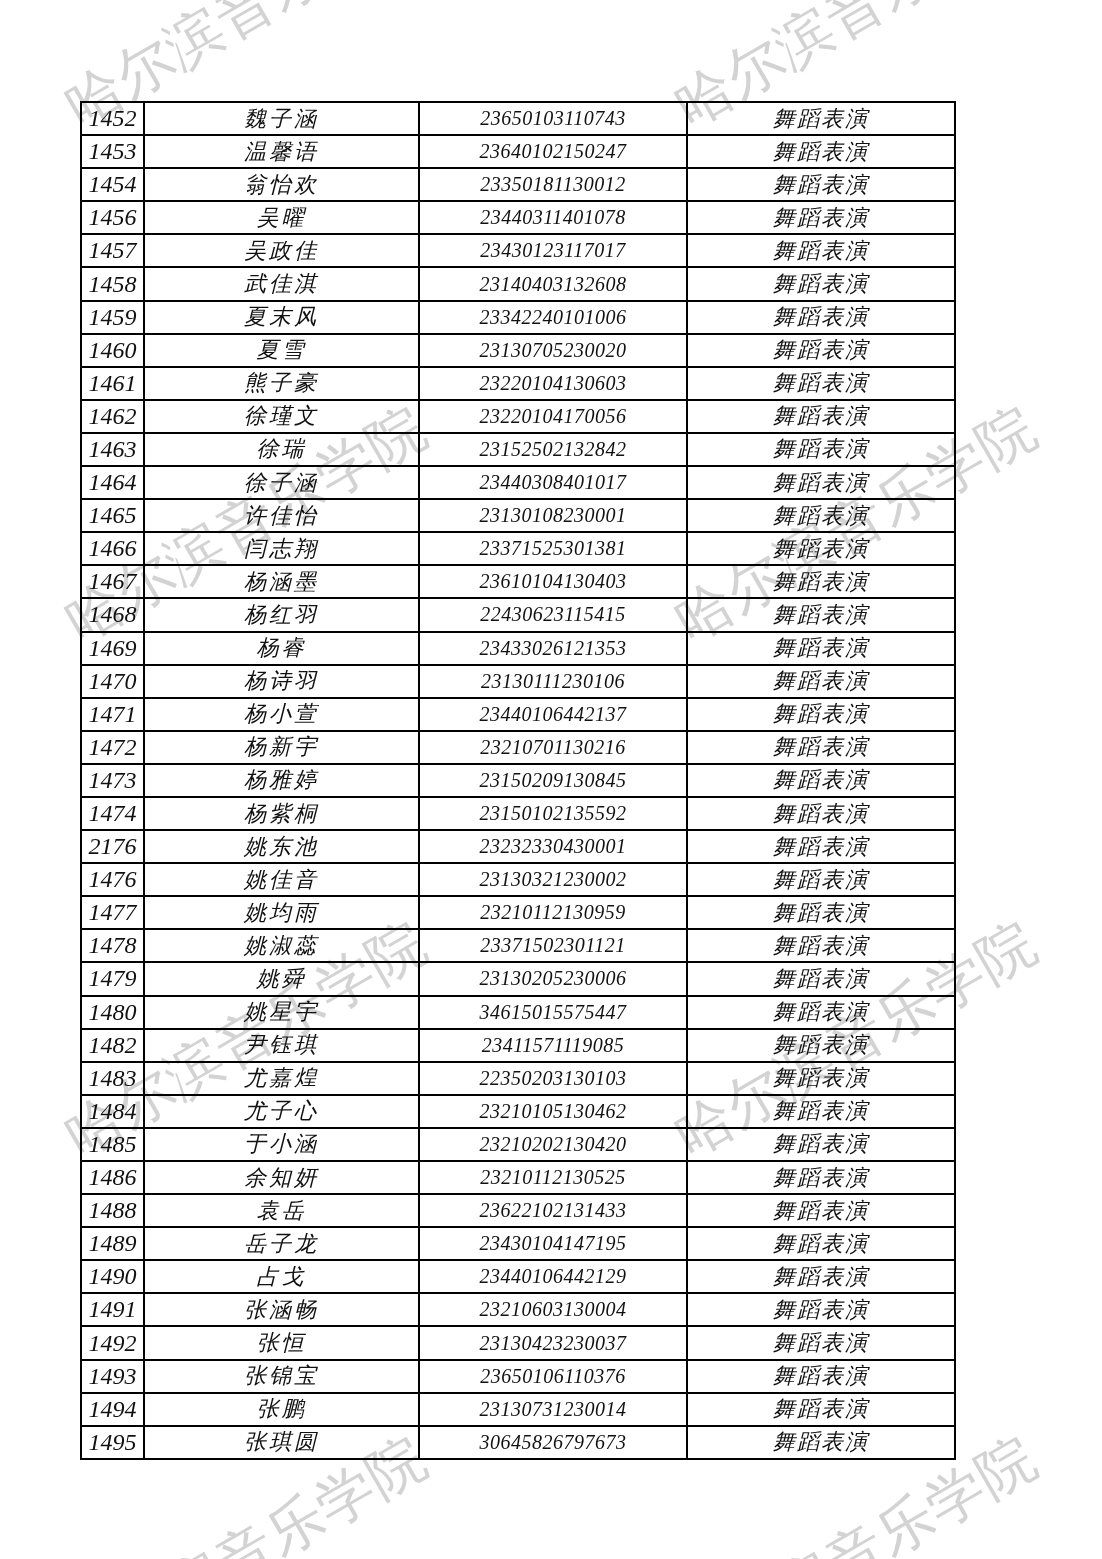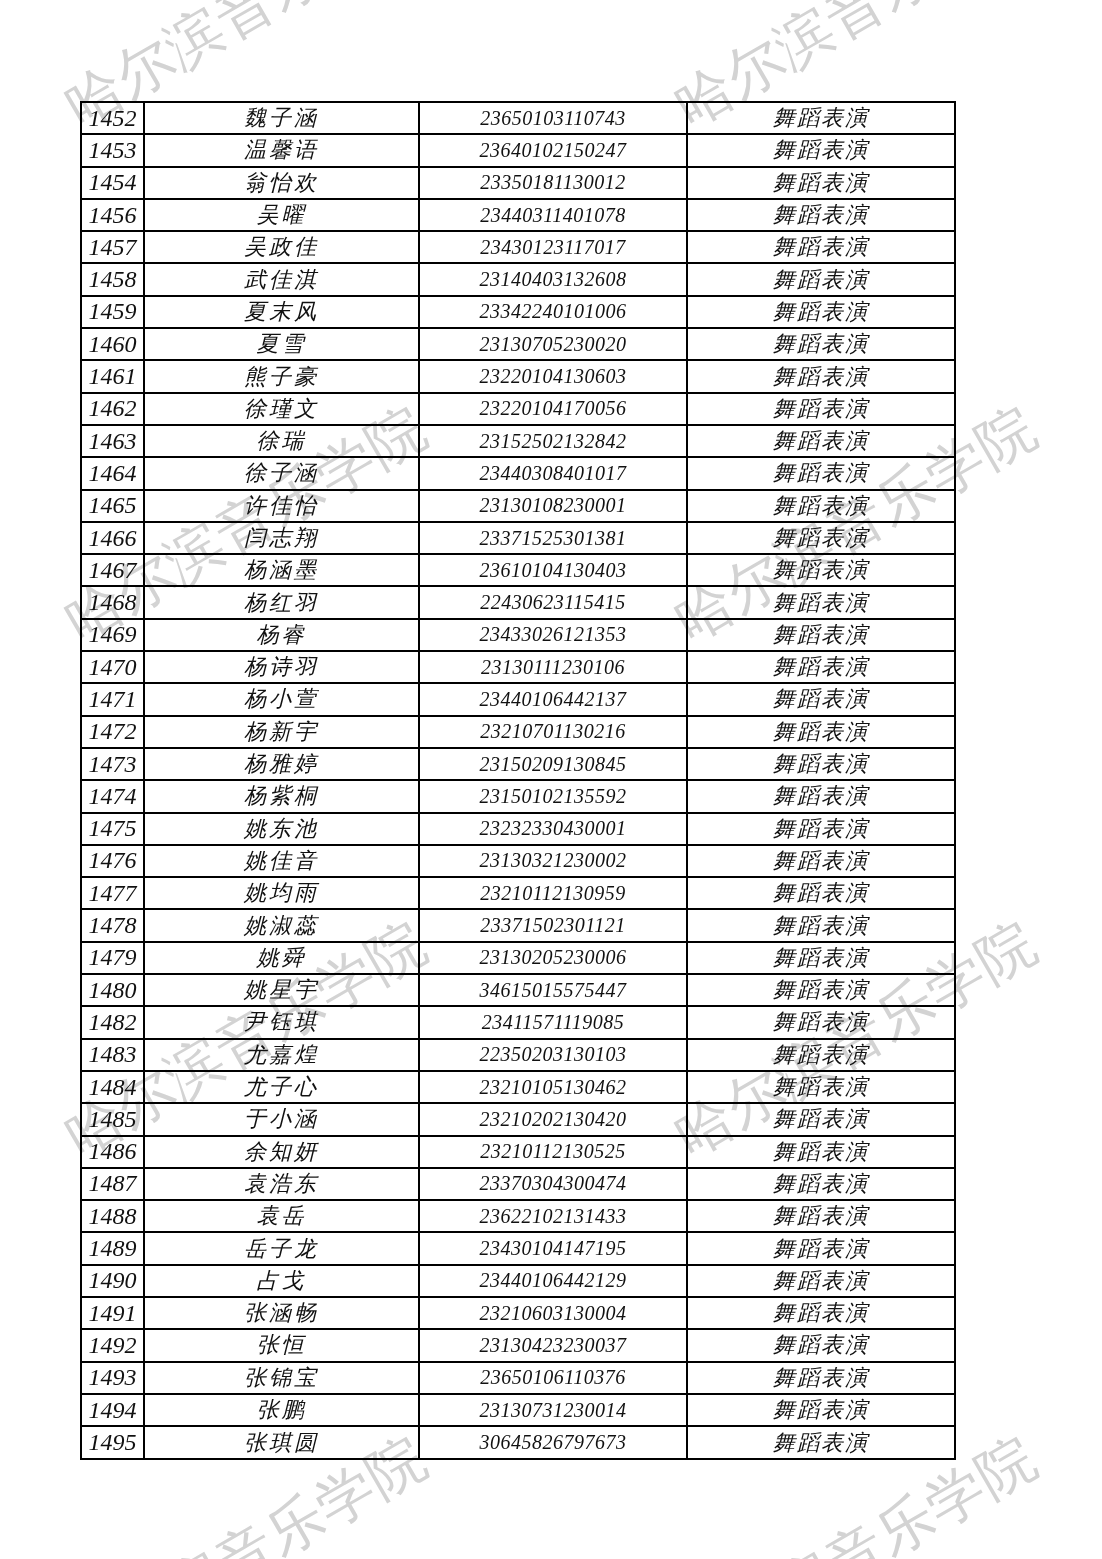--- a/index.html
+++ b/index.html
@@ -222,21 +222,21 @@
             <td class="col-exam">23150209130845</td>
             <td class="col-major">舞蹈表演</td>
           </tr>
           <tr>
             <td class="col-serial">1474</td>
             <td class="col-name">杨紫桐</td>
             <td class="col-exam">23150102135592</td>
             <td class="col-major">舞蹈表演</td>
           </tr>
           <tr>
-            <td class="col-serial">1475</td>
+            <td class="col-serial">2176</td>
             <td class="col-name">姚东池</td>
             <td class="col-exam">23232330430001</td>
             <td class="col-major">舞蹈表演</td>
           </tr>
           <tr>
             <td class="col-serial">1476</td>
             <td class="col-name">姚佳音</td>
             <td class="col-exam">23130321230002</td>
             <td class="col-major">舞蹈表演</td>
           </tr>
@@ -285,26 +285,20 @@
           <tr>
             <td class="col-serial">1485</td>
             <td class="col-name">于小涵</td>
             <td class="col-exam">23210202130420</td>
             <td class="col-major">舞蹈表演</td>
           </tr>
           <tr>
             <td class="col-serial">1486</td>
             <td class="col-name">余知妍</td>
             <td class="col-exam">23210112130525</td>
-            <td class="col-major">舞蹈表演</td>
-          </tr>
-          <tr>
-            <td class="col-serial">1487</td>
-            <td class="col-name">袁浩东</td>
-            <td class="col-exam">23370304300474</td>
             <td class="col-major">舞蹈表演</td>
           </tr>
           <tr>
             <td class="col-serial">1488</td>
             <td class="col-name">袁岳</td>
             <td class="col-exam">23622102131433</td>
             <td class="col-major">舞蹈表演</td>
           </tr>
           <tr>
             <td class="col-serial">1489</td>

